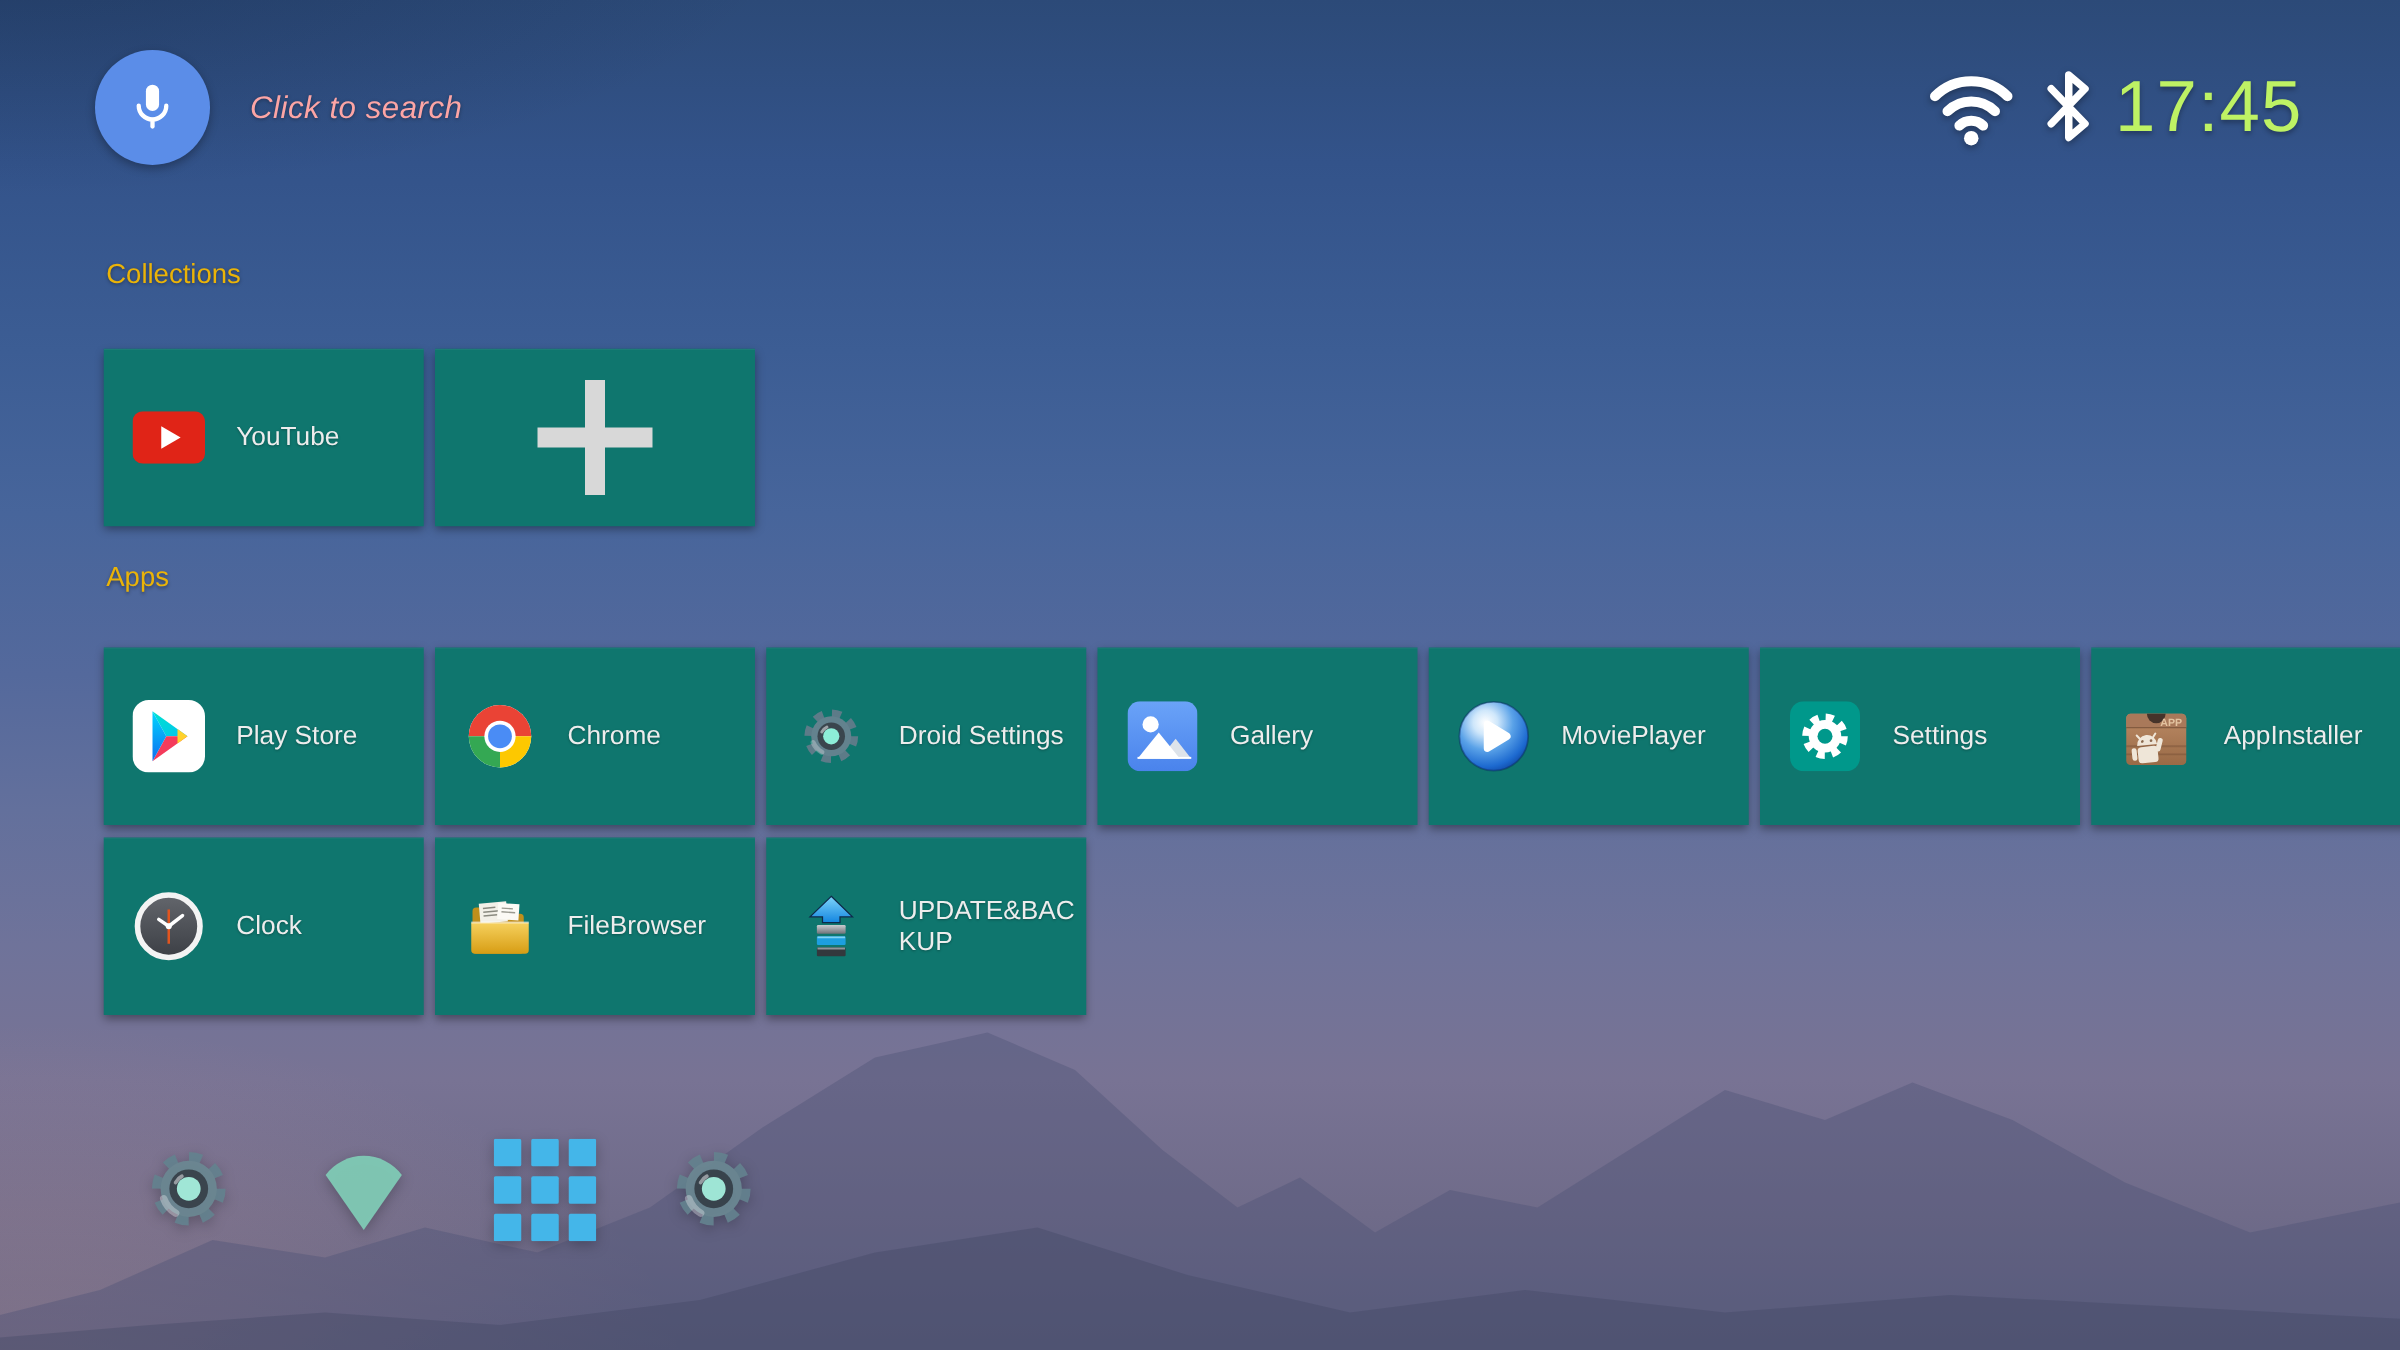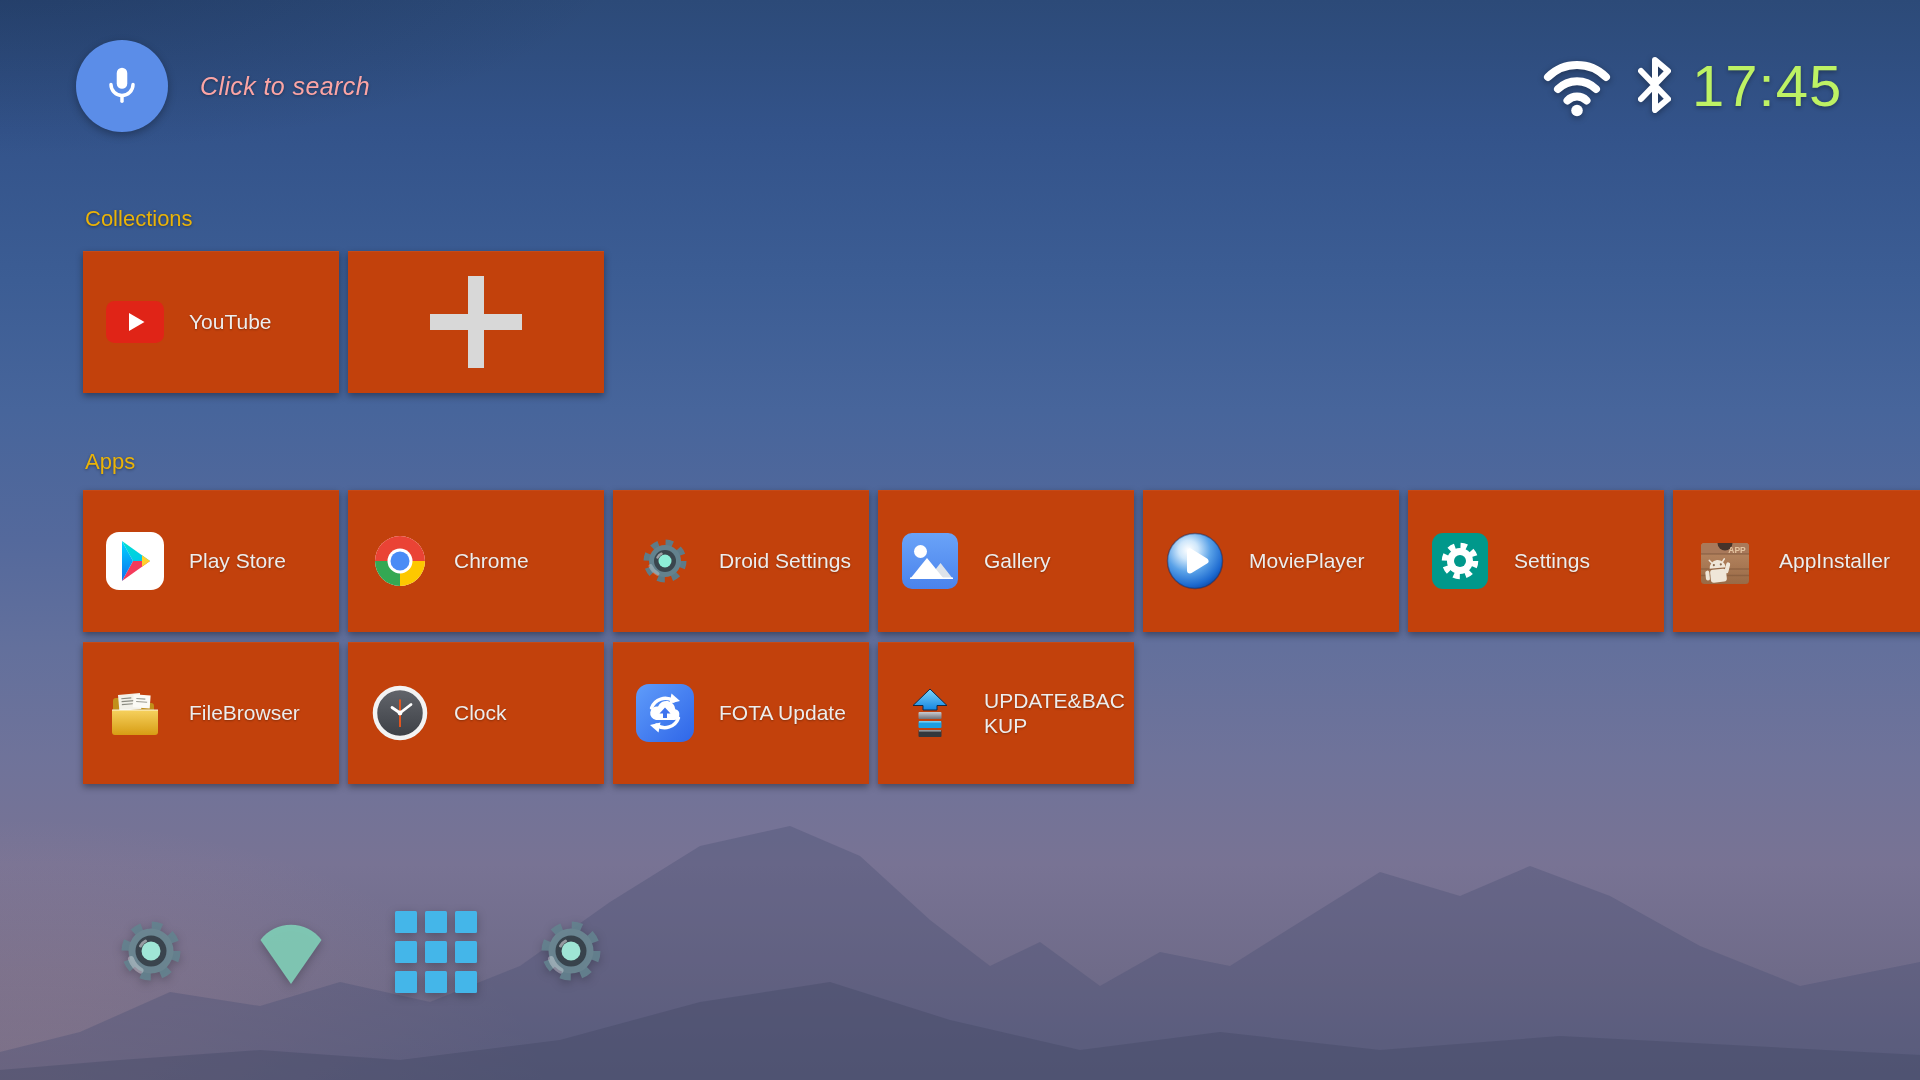--- a/index.html
+++ b/index.html
@@ -31,24 +31,24 @@
     font-size:58px;font-weight:300;color:#bef264;letter-spacing:1px;
     text-shadow:0 2px 4px rgba(0,0,0,.30);}
   
   .section-label{position:absolute;font-size:22px;color:#eab308;
     text-shadow:0 1px 3px rgba(0,0,0,.40);}
   #collections-label{left:85px;top:206px;}
   #apps-label{left:85px;top:449px;}
   #collections-row{position:absolute;left:83px;top:251px;display:flex;gap:9px;}
   #apps-grid{position:absolute;left:83px;top:490px;display:grid;
     grid-template-columns:repeat(7,256px);grid-auto-rows:142px;column-gap:9px;row-gap:10px;}
-  .tile{width:256px;height:142px;background:#c2410c;box-sizing:border-box;
+  .tile{width:256px;height:142px;background:#0f766e;box-sizing:border-box;
     display:flex;align-items:center;padding-left:22px;gap:24px;
     box-shadow:0 3px 7px rgba(0,0,0,.38), inset 0 1px 0 rgba(255,255,255,.05);
-    cursor:pointer;}
+    cursor:pointer;margin-top:28px;}
   .tile-center{justify-content:center;padding-left:0;gap:0;}
   .tile-icon{width:60px;height:60px;display:flex;align-items:center;justify-content:center;flex:0 0 auto;}
   .tile-center .tile-icon{width:112px;height:112px;}
   .tile-label{color:#ededed;font-size:21px;line-height:1.2;max-width:152px;
     overflow-wrap:anywhere;text-shadow:0 1px 2px rgba(0,0,0,.30);}
   
   .dock-item{position:absolute;background:none;border:none;padding:0;cursor:pointer;
     filter:drop-shadow(0 3px 5px rgba(0,0,0,.25));}
   #dock .dock-item:nth-child(1){left:112px;top:912px;}
   #dock .dock-item:nth-child(2){left:252px;top:920px;}
@@ -241,78 +241,58 @@
     <rect x="-1.8" y="10.5" width="4" height="10" rx="2"></rect>
   </g>
         </svg>
       </span>
       <span class="tile-label">AppInstaller</span>
     </div>
     <div class="tile">
       <span class="tile-icon">
         <svg width="58" height="58" viewBox="0 0 58 58">
           <defs>
-  <linearGradient id="fbf" x1="0" y1="0" x2="0" y2="1">
-              <stop offset="0" stop-color="#f6d15e"></stop>
-              <stop offset="1" stop-color="#d79d14"></stop>
-            </linearGradient>
-          </defs>
-  <path d="M7 17a3 3 0 0 1 3-3h12l4 5h19a3 3 0 0 1 3 3v26a3 3 0 0 1-3 3H10a3 3 0 0 1-3-3z" fill="#c18f1b"></path>
-  <g transform="rotate(-5 24 22)">
-            <rect x="13" y="10" width="22" height="16" fill="#f2f0e8"></rect>
-            <path d="M16 14h10M16 17h13M16 20h11" stroke="#8a8a80" stroke-width="1.2"></path>
-          </g>
-  <g transform="rotate(4 38 20)">
-            <rect x="27" y="11" width="17" height="13" fill="#fbfaf5"></rect>
-            <path d="M30 15h9M30 18h11" stroke="#9a9a90" stroke-width="1.1"></path>
-          </g>
-  <path d="M6 26h46v22a3 3 0 0 1-3 3H9a3 3 0 0 1-3-3z" fill="url(#fbf)"></path>
-  <path d="M6 26h46" stroke="rgba(255,255,255,.55)" stroke-width="1.5"></path>
-        </svg>
-      </span>
-      <span class="tile-label">FileBrowser</span>
-    </div>
-    <div class="tile">
-      <span class="tile-icon">
-        <svg width="58" height="58" viewBox="0 0 58 58">
-          <defs>
   <linearGradient id="ckf" x1="0" y1="0" x2="0" y2="1">
               <stop offset="0" stop-color="#63666c"></stop>
               <stop offset="1" stop-color="#3c3f45"></stop>
             </linearGradient>
           </defs>
   <circle cx="29" cy="29" r="25" fill="url(#ckf)"></circle>
   <circle cx="29" cy="29" r="25" fill="none" stroke="#f3f3f3" stroke-width="4.5"></circle>
   <line x1="29" y1="15.5" x2="29" y2="43" stroke="#e2551f" stroke-width="2"></line>
   <line x1="29" y1="29" x2="40" y2="20.5" stroke="#fff" stroke-width="2.8" stroke-linecap="round"></line>
   <line x1="29" y1="29" x2="21" y2="23.5" stroke="#fff" stroke-width="2.8" stroke-linecap="round"></line>
   <circle cx="29" cy="29" r="2.4" fill="#fff"></circle>
         </svg>
       </span>
       <span class="tile-label">Clock</span>
     </div>
     <div class="tile">
       <span class="tile-icon">
         <svg width="58" height="58" viewBox="0 0 58 58">
           <defs>
-  <linearGradient id="ftg" x1="0" y1="0" x2="1" y2="1">
-              <stop offset="0" stop-color="#5f9cfa"></stop>
-              <stop offset="1" stop-color="#2f66e8"></stop>
-            </linearGradient>
-          </defs>
-  <rect width="58" height="58" rx="13" fill="url(#ftg)"></rect>
-  <path d="M15.5 24a14.5 14.5 0 0 1 22-7" fill="none" stroke="#fff" stroke-width="3.4" stroke-linecap="round"></path>
-  <polygon points="35.5,9.5 44,17 33.5,19.5" fill="#fff"></polygon>
-  <path d="M42.5 34a14.5 14.5 0 0 1-22 7" fill="none" stroke="#fff" stroke-width="3.4" stroke-linecap="round"></path>
-  <polygon points="22.5,48.5 14,41 24.5,38.5" fill="#fff"></polygon>
-  <path d="M20 36h18a5.5 5.5 0 0 0 1.3-10.8A9 9 0 0 0 22 22.5 6.2 6.2 0 0 0 20 36z" fill="#fff"></path>
-  <polygon points="29,23.5 34.5,29.5 31,29.5 31,34 27,34 27,29.5 23.5,29.5" fill="#3f74ee"></polygon>
-        </svg>
-      </span>
-      <span class="tile-label">FOTA Update</span>
+  <linearGradient id="fbf" x1="0" y1="0" x2="0" y2="1">
+              <stop offset="0" stop-color="#f6d15e"></stop>
+              <stop offset="1" stop-color="#d79d14"></stop>
+            </linearGradient>
+          </defs>
+  <path d="M7 17a3 3 0 0 1 3-3h12l4 5h19a3 3 0 0 1 3 3v26a3 3 0 0 1-3 3H10a3 3 0 0 1-3-3z" fill="#c18f1b"></path>
+  <g transform="rotate(-5 24 22)">
+            <rect x="13" y="10" width="22" height="16" fill="#f2f0e8"></rect>
+            <path d="M16 14h10M16 17h13M16 20h11" stroke="#8a8a80" stroke-width="1.2"></path>
+          </g>
+  <g transform="rotate(4 38 20)">
+            <rect x="27" y="11" width="17" height="13" fill="#fbfaf5"></rect>
+            <path d="M30 15h9M30 18h11" stroke="#9a9a90" stroke-width="1.1"></path>
+          </g>
+  <path d="M6 26h46v22a3 3 0 0 1-3 3H9a3 3 0 0 1-3-3z" fill="url(#fbf)"></path>
+  <path d="M6 26h46" stroke="rgba(255,255,255,.55)" stroke-width="1.5"></path>
+        </svg>
+      </span>
+      <span class="tile-label">FileBrowser</span>
     </div>
     <div class="tile">
       <span class="tile-icon">
         <svg width="58" height="58" viewBox="0 0 58 58">
           <defs>
   <linearGradient id="ubg" x1="0" y1="0" x2="0" y2="1">
               <stop offset="0" stop-color="#7fd5fb"></stop>
               <stop offset="1" stop-color="#1486e0"></stop>
             </linearGradient>
   <linearGradient id="ubgr" x1="0" y1="0" x2="0" y2="1">

